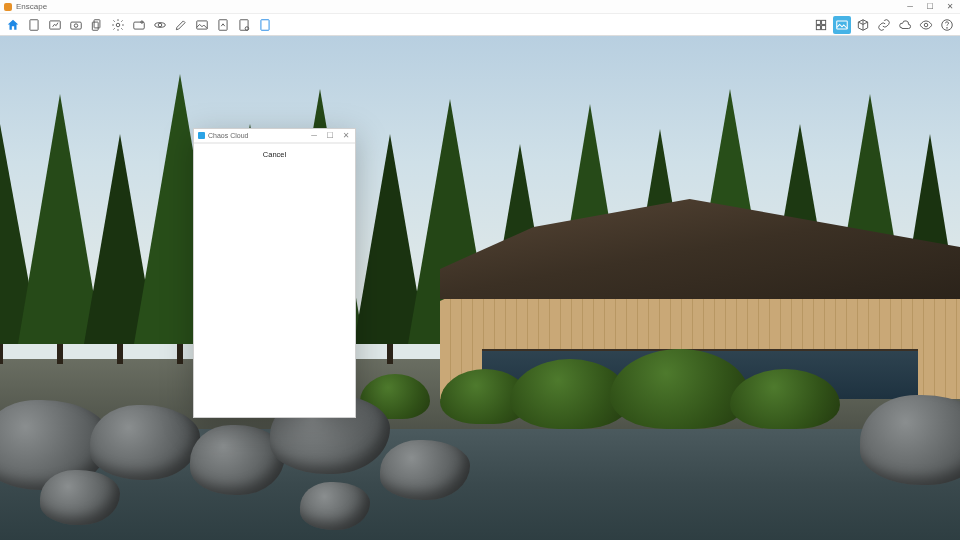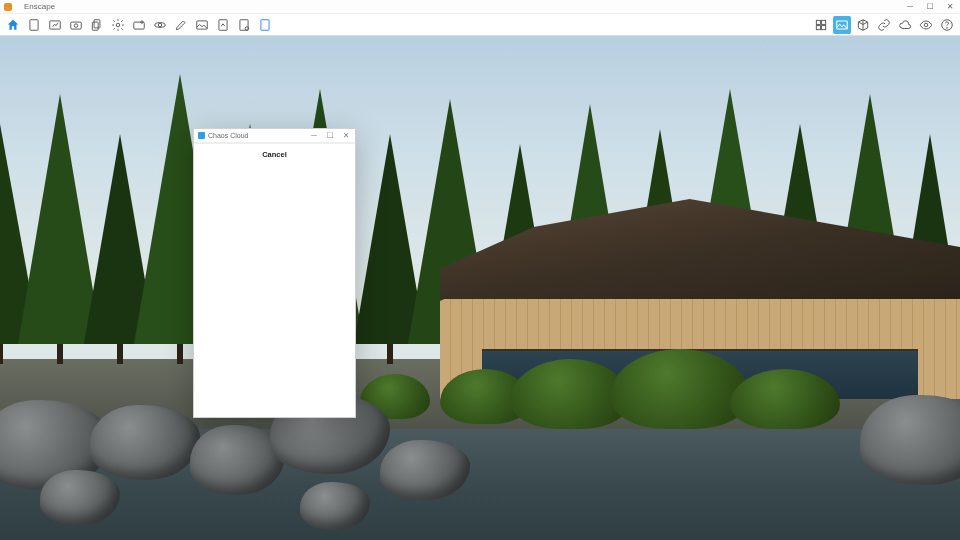--- a/index.html
+++ b/index.html
@@ -1,19 +1,19 @@
 <!DOCTYPE html>
 <html><head>
 <meta charset="utf-8">
 <style>
 * { margin: 0; padding: 0; box-sizing: border-box; font-family: -apple-system, BlinkMacSystemFont, "Segoe UI", Arial, sans-serif; }
 body { width: 960px; height: 540px; overflow: hidden; background: #e8e8e8; position: relative; }
 
 .titlebar { height: 14px; background: #fdfdfd; display: flex; align-items: center; justify-content: space-between; padding: 0 4px; border-bottom: 1px solid #eee; }
-.titlebar-left { display: flex; align-items: center; gap: 12px; font-size: 8px; color: #666; }
+.titlebar-left { display: flex; align-items: center; gap: 4px; font-size: 8px; color: #666; }
 .titlebar-right { display: flex; gap: 8px; }
 .winbtn { width: 12px; height: 10px; display: flex; align-items: center; justify-content: center; color: #666; font-size: 8px; cursor: pointer; }
 .toolbar { height: 22px; background: #fff; border-bottom: 1px solid #ddd; display: flex; align-items: center; padding: 0 4px; gap: 3px; }
 .toolbar-spacer { flex: 1; }
 .tbtn { width: 18px; height: 18px; display: flex; align-items: center; justify-content: center; cursor: pointer; color: #555; border-radius: 2px; }
 .tbtn.accent { background: #46b3e6; color: #fff; }
 .tbtn svg { width: 14px; height: 14px; }
 
 .viewport { position: absolute; top: 36px; left: 0; right: 0; bottom: 0; overflow: hidden; }
 
@@ -38,21 +38,21 @@
 .dialog-wbtn { cursor: pointer; width: 10px; text-align: center; font-size: 8px; }
 .dialog-body { flex: 1; padding: 10px 8px; display: flex; flex-direction: column; }
 .dialog-heading { text-align: center; margin-top: 50px; }
 .dialog-heading h3 { font-size: 8px; font-weight: 600; color: #222; }
 .dialog-heading p { font-size: 6.5px; color: #888; margin-top: 2px; }
 .upload-row { margin-top: 34px; display: flex; justify-content: space-between; font-size: 6.5px; color: #555; }
 .upload-status { color: #2aa3e6; }
 .progress { margin-top: 4px; height: 10px; background: #e9e9e9; position: relative; }
 .progress-fill { position: absolute; left: 0; top: 0; bottom: 0; background: #29a7ea; display: flex; align-items: center; justify-content: flex-end; padding-right: 3px; color: #fff; font-size: 6px; font-weight: 600; }
 .dialog-footer { border-top: 1px solid #eee; text-align: center; padding: 6px 0; }
-.dialog-footer a { font-size: 7.5px; font-weight: 700; color: #222; cursor: pointer; }
+.dialog-footer a { font-size: 7.5px; font-weight: 400; color: #222; cursor: pointer; }
 .orange-square { width: 8px; height: 8px; background: #e79127; border-radius: 2px; }
 .blue-square { width: 7px; height: 7px; background: #2aa3e6; border-radius: 1px; }
 </style>
 </head>
 <body>
 
 <div class="titlebar">
   <div class="titlebar-left">
     <span class="orange-square"></span>
     <span>Enscape</span>

